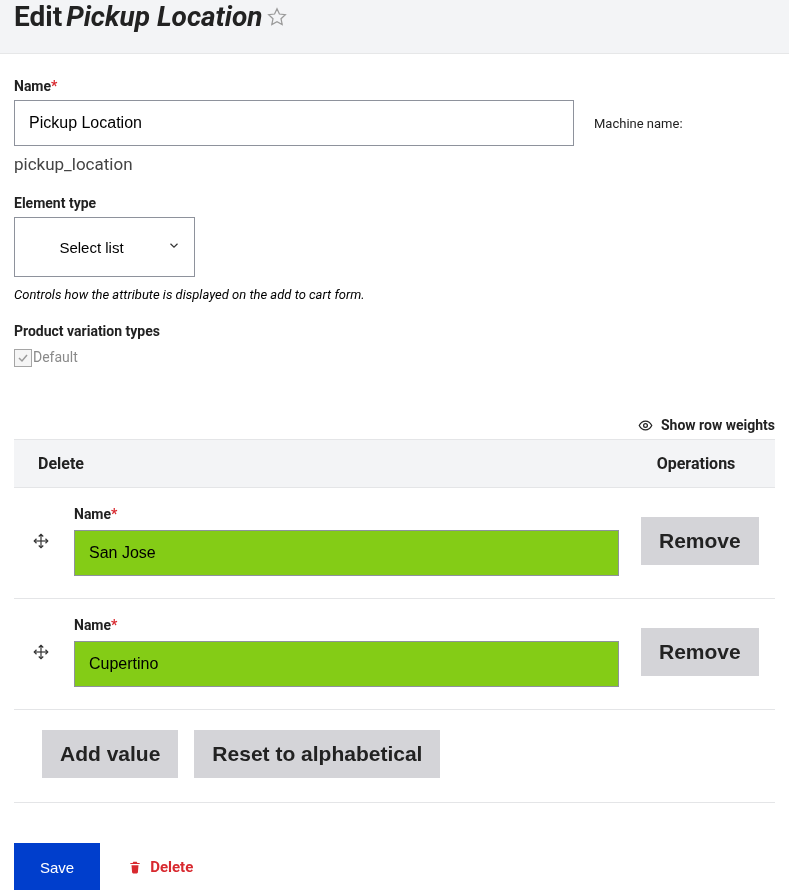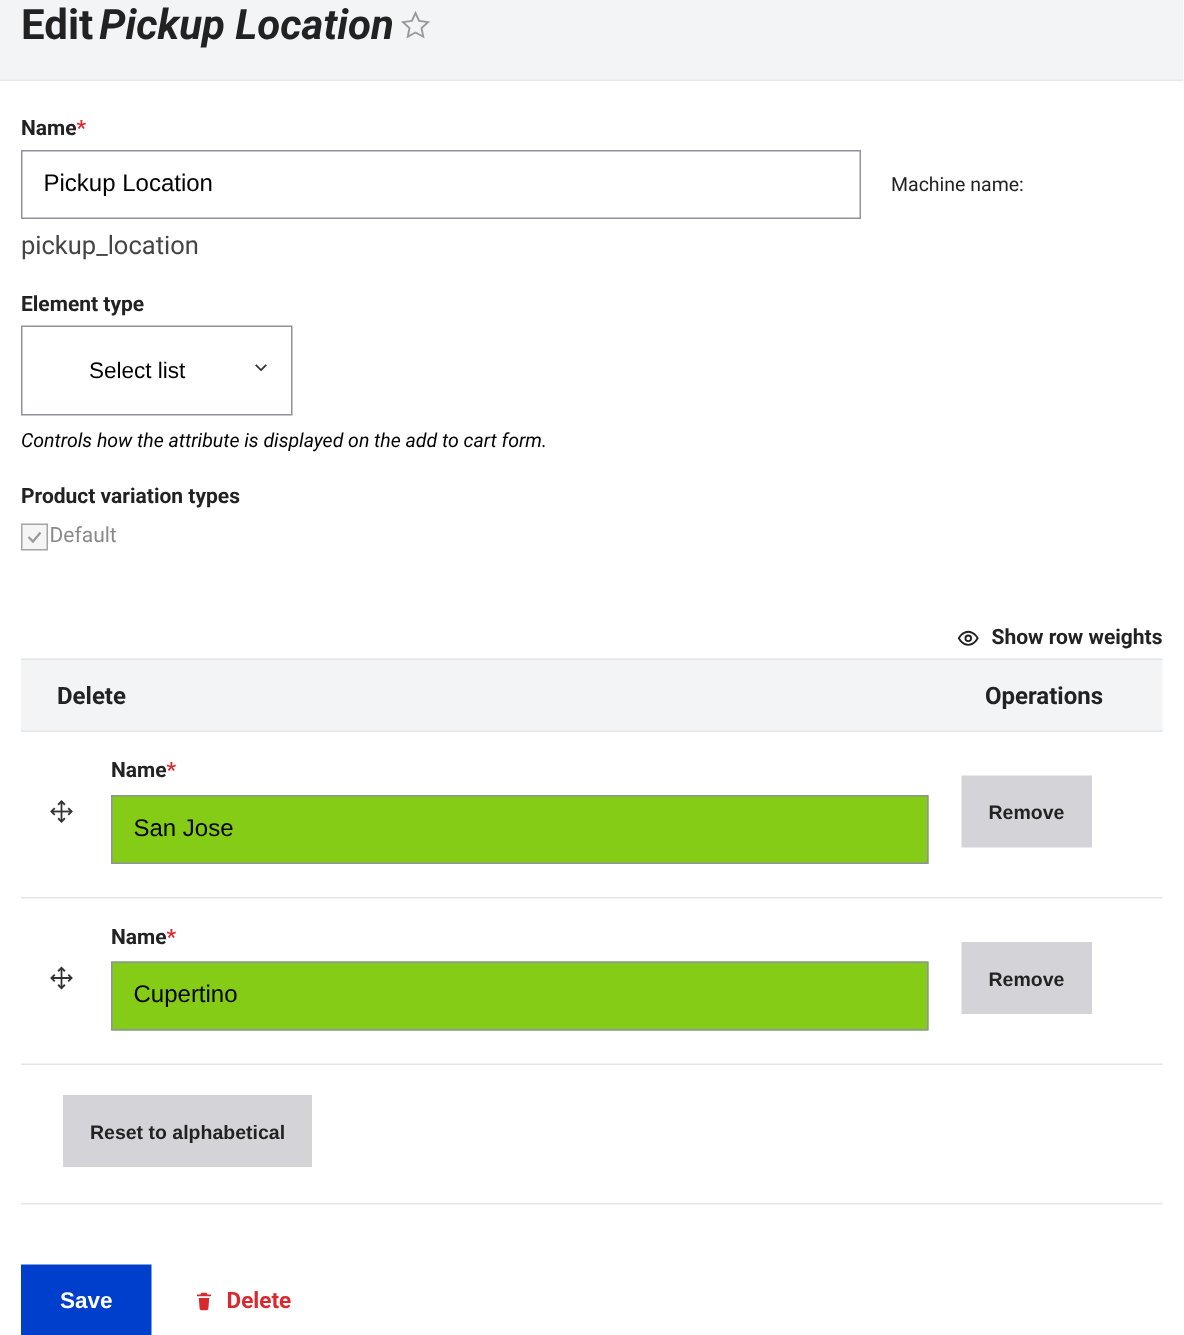--- a/index.html
+++ b/index.html
@@ -140,21 +140,21 @@
     font-size: 16px;
     border: 1px solid #8e929c;
     background: #84cc16;
   }
   .remove-cell { width: 110px; display:flex; align-items:center; }
   .btn-gray {
     background: #d4d4d8;
     border: none;
     padding: 0 18px;
     height: 48px;
-    font-size: 13px;
+    font-size: 21px;
     font-weight: 700;
     color: #222;
     cursor: pointer;
   }
   .below-actions {
     display: flex;
     gap: 16px;
     padding: 20px 14px 24px 28px;
     border-bottom: 1px solid #e4e5e7;
     margin: 0 14px;
@@ -165,21 +165,21 @@
     gap: 28px;
     padding: 40px 14px 0 14px;
   }
   .btn-primary {
     background: #003ecc;
     color: #fff;
     border: none;
     height: 48px;
     padding: 0 26px;
     font-size: 15px;
-    font-weight: 700;
+    font-weight: 400;
     cursor: pointer;
   }
   .delete-link {
     display: inline-flex;
     align-items: center;
     gap: 8px;
     color: #d8292f;
     font-weight: 700;
     font-size: 15px;
     cursor: pointer;
@@ -292,20 +292,21 @@
       <span>Name</span><span class="required-star">*</span>
     </label>
     <input class="value-input" type="text" value="Cupertino" style="">
   </div>
   <div class="remove-cell">
     <button class="btn-gray">Remove</button>
   </div>
 </div>
 
 <div class="below-actions">
+  <button class="btn-gray">Add value</button>
   <button class="btn-gray">Reset to alphabetical</button>
 </div>
 
 <div class="footer-actions">
   <button class="btn-primary">Save</button>
   <span class="delete-link">
     <span>
       <svg viewBox="0 0 24 24" fill="#d8292f">
         <path d="M9 3h6l1 2h4v2H4V5h4l1-2zM6 9h12l-1 12a2 2 0 0 1-2 2H9a2 2 0 0 1-2-2L6 9z"></path>
       </svg>

